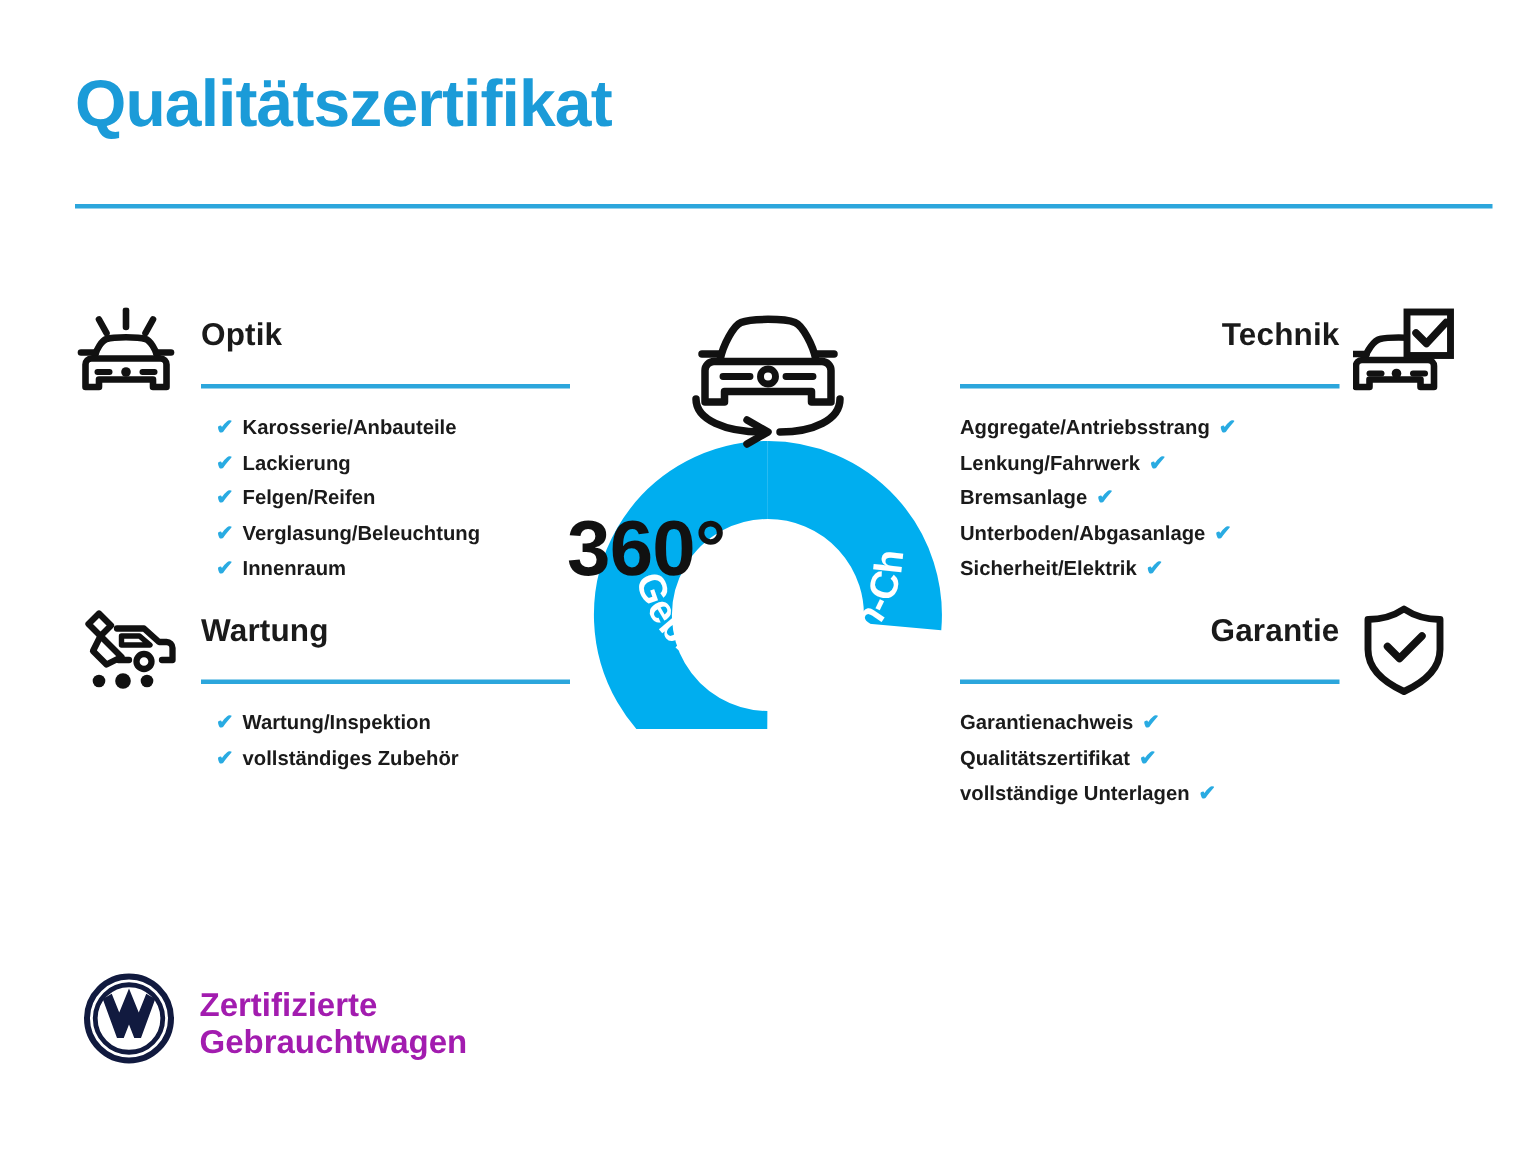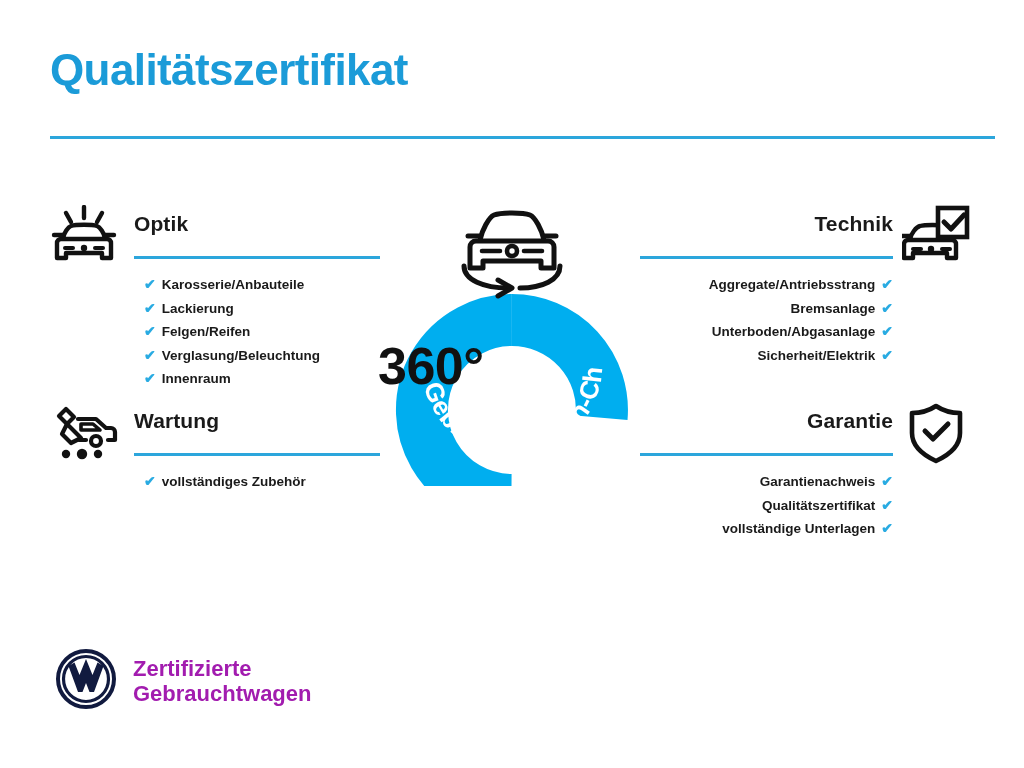--- a/index.html
+++ b/index.html
@@ -42,21 +42,21 @@
     width: 945px;
     height: 3px;
     background: #2CA6DC;
   }
 
   
   .block {
     position: absolute;
   }
   .block-left  { left: 50px;  width: 330px; }
-  .block-right { left: 640px; width: 330px; text-align: right; }
+  .block-right { left: 640px; width: 330px; text-align: left; }
 
   .blk-optik    { top: 205px; }
   .blk-wartung  { top: 402px; }
   .blk-technik  { top: 205px; }
   .blk-garantie { top: 402px; }
 
   .sec-head {
     position: relative;
     height: 60px;
   }
@@ -209,20 +209,21 @@
           <circle cx="46" cy="39" r="5" stroke="#111" stroke-width="4.2" fill="none"></circle>
           <circle cx="16" cy="52" r="4.2" fill="#111"></circle>
           <circle cx="32" cy="52" r="5.2" fill="#111"></circle>
           <circle cx="48" cy="52" r="4.2" fill="#111"></circle>
         </svg>
       </span>
       <div class="sec-title">Wartung</div>
       <div class="sec-rule"></div>
     </div>
     <ul class="items">
+      <li class="item"><span class="check">✔</span><span>Wartung/Inspektion</span></li>
       <li class="item"><span class="check">✔</span><span>vollständiges Zubehör</span></li>
     </ul>
   </div>
 
   <div class="block block-right blk-technik">
     <div class="sec-head">
       <span class="sec-icon">
         <svg width="68" height="62" viewBox="0 0 68 62">
           <path d="M8 34 C9 29 14 22 18 21 C23 19.6 38 19.6 43 21 C47 22 51 29 52 34" stroke="#111" stroke-width="4.4" fill="none" stroke-linejoin="round"></path>
           <path d="M6 35 h44 a4 4 0 0 1 4 4 v14 h-9 v-5 h-34 v5 h-9 v-14 a4 4 0 0 1 4 -4 z" stroke="#111" stroke-width="4.4" fill="none" stroke-linejoin="round"></path>
@@ -233,20 +234,21 @@
           <circle cx="29" cy="44" r="3.2" fill="#111"></circle>
           <rect x="36" y="3" width="29" height="29" fill="#fff" stroke="#111" stroke-width="4.6"></rect>
           <path d="M42 17 l7 7 l13 -14" stroke="#111" stroke-width="5" fill="none" stroke-linecap="round" stroke-linejoin="round"></path>
         </svg>
       </span>
       <div class="sec-title">Technik</div>
       <div class="sec-rule"></div>
     </div>
     <ul class="items">
       <li class="item"><span>Aggregate/Antriebsstrang</span><span class="check">✔</span></li>
+      <li class="item"><span>Lenkung/Fahrwerk</span><span class="check">✔</span></li>
       <li class="item"><span>Bremsanlage</span><span class="check">✔</span></li>
       <li class="item"><span>Unterboden/Abgasanlage</span><span class="check">✔</span></li>
       <li class="item"><span>Sicherheit/Elektrik</span><span class="check">✔</span></li>
     </ul>
   </div>
 
   <div class="block block-right blk-garantie">
     <div class="sec-head">
       <span class="sec-icon">
         <svg width="68" height="62" viewBox="0 0 68 62">

